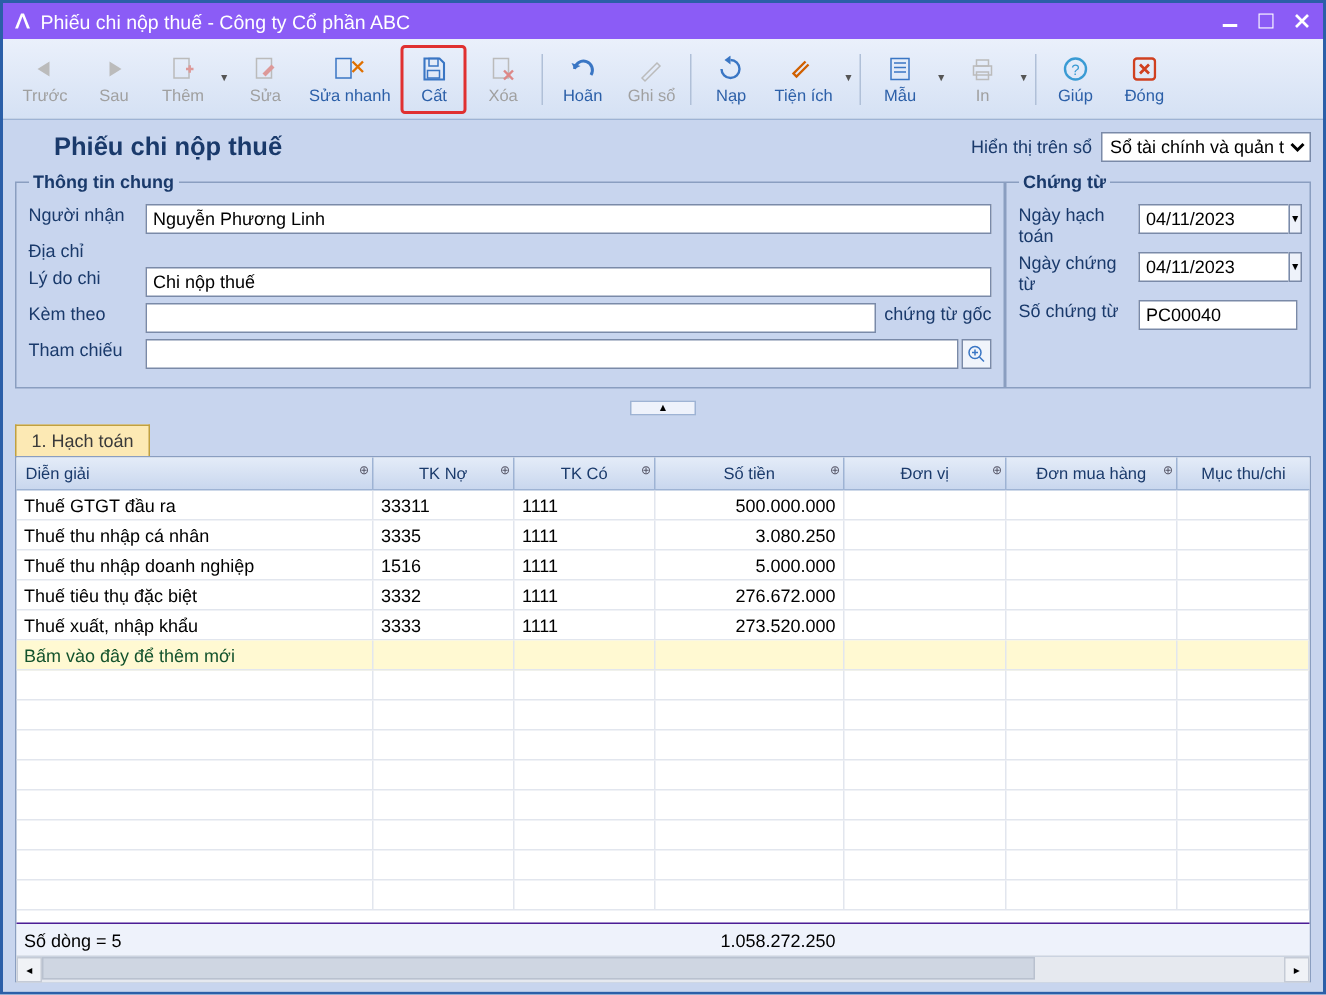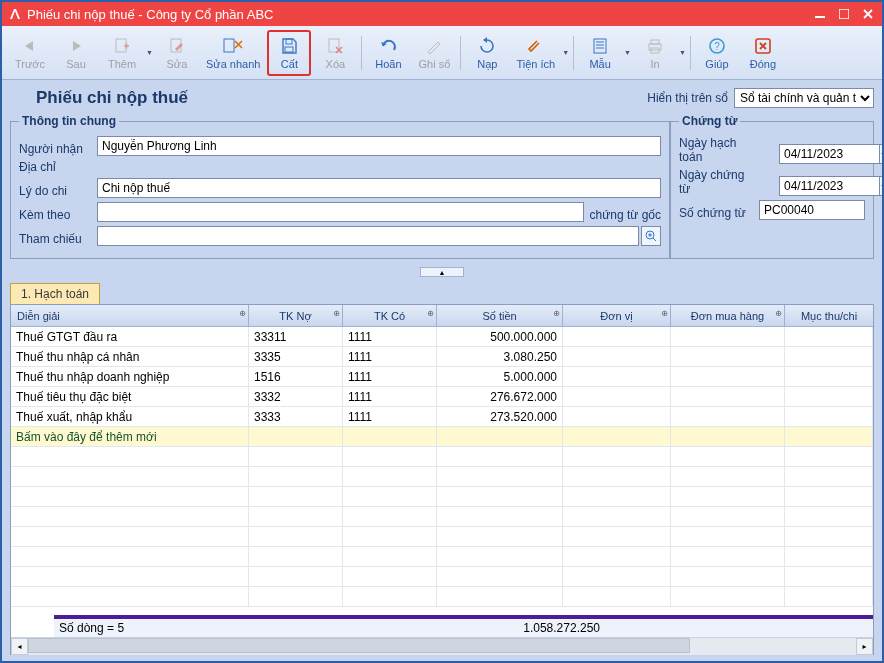--- a/index.html
+++ b/index.html
@@ -1,18 +1,18 @@
 <!DOCTYPE html>
 <html><head>
 <meta charset="utf-8">
 <style>
 * { box-sizing: border-box; margin: 0; padding: 0; }
 body { font-family: Arial, sans-serif; font-size: 12px; background: #fff; width: 884px; height: 663px; overflow: hidden; border: 2px solid #2b5fa8; }
 
-.titlebar { background: #ef4444; color: #fff; display: flex; align-items: center; height: 24px; padding: 0 6px; }
+.titlebar { background: #8b5cf6; color: #fff; display: flex; align-items: center; height: 24px; padding: 0 6px; }
 .titlebar .title-icon { width: 14px; height: 14px; margin-right: 5px; }
 .titlebar .title { flex: 1; font-size: 13px; }
 .titlebar .win-btns { display: flex; gap: 8px; }
 .titlebar .win-btn { width: 16px; height: 16px; display: flex; align-items: center; justify-content: center; color: #fff; cursor: pointer; }
 
 .toolbar { background: linear-gradient(#eaf0fb, #d5e1f4); border-bottom: 1px solid #9eb3d4; display: flex; align-items: center; height: 54px; padding: 0 6px; gap: 2px; }
 .tb-btn { display: flex; flex-direction: column; align-items: center; justify-content: center; min-width: 44px; height: 46px; padding: 2px 4px; border: 1px solid transparent; border-radius: 3px; color: #2b5fa8; cursor: pointer; }
 .tb-btn.disabled { color: #a0a0a0; cursor: default; }
 .tb-btn.highlight { border: 2px solid #e03030; }
 .tb-icon { width: 22px; height: 22px; margin-bottom: 1px; display: flex; align-items: center; justify-content: center; }
@@ -30,29 +30,29 @@
 .header-right select { font-size: 12px; padding: 1px; border: 1px solid #7a8aa8; background: #fff; width: 140px; }
 
 .form-row { display: flex; margin-bottom: 6px; }
 
 fieldset { border: 1px solid #8a9ec0; padding: 8px; }
 fieldset legend { color: #1a3a6b; font-weight: bold; font-size: 12px; padding: 0 3px; }
 
 .fs-general { flex: 1; }
 .fs-voucher { width: 200px; }
 
-.fld { display: flex; align-items: flex-end; margin-bottom: 4px; }
+.fld { display: flex; align-items: flex-start; margin-bottom: 4px; }
 .fld label { width: 78px; color: #1a3a6b; }
 .fld input { flex: 1; border: 1px solid #7a8aa8; padding: 2px 4px; font-size: 12px; background: #fff; height: 20px; }
 .fld .suffix { margin-left: 6px; color: #1a3a6b; }
 .fld .zoom-btn { width: 20px; height: 20px; border: 1px solid #7a8aa8; background: #f0f4fb; display: flex; align-items: center; justify-content: center; cursor: pointer; margin-left: 2px; }
 .fs-voucher .fld label { width: 80px; }
 .fs-voucher .fld input { width: 100px; flex: none; }
 .date-combo { display: flex; width: 106px; }
-.date-combo input { flex: 1; border-right: none; margin-left: 20px; }
+.date-combo input { flex: 1; border-right: none; }
 .date-combo .dd { width: 16px; height: 20px; border: 1px solid #7a8aa8; background: #eef2fa; display: flex; align-items: center; justify-content: center; font-size: 7px; cursor: pointer; }
 
 .collapse-bar { height: 14px; display: flex; align-items: center; justify-content: center; margin-bottom: 4px; }
 .collapse-handle { width: 44px; height: 10px; background: #eef2fb; border: 1px solid #9eb3d4; display: flex; align-items: center; justify-content: center; font-size: 7px; cursor: pointer; }
 
 .tabs { display: flex; }
 .tab { background: #fce9b4; border: 1px solid #c0a040; border-bottom: none; padding: 3px 10px; font-size: 12px; color: #3a3a3a; cursor: pointer; }
 
 .grid-wrap { flex: 1; display: flex; flex-direction: column; border: 1px solid #8a9ec0; background: #fff; min-height: 0; }
 .grid-header { display: flex; background: linear-gradient(#e4ecf8, #c9d7ee); border-bottom: 1px solid #9eb3d4; height: 22px; }
@@ -68,21 +68,21 @@
 
 .grid-body { flex: 1; overflow: hidden; }
 .gr { display: flex; height: 20px; border-bottom: 1px solid #e2e6ee; }
 .gr:nth-child(even) { }
 .gc { border-right: 1px solid #e2e6ee; display: flex; align-items: center; padding: 0 5px; font-size: 12px; overflow: hidden; }
 .gc.r { justify-content: flex-end; }
 .gr.new { background: #fff9d2; color: #14532d; }
 .gr.empty { }
 .gr.empty .gc { }
 
-.grid-footer { display: flex; background: #eef2fb; border-top: 4px solid #4c1d95; height: 22px; margin-left: 43px; }
+.grid-footer { display: flex; background: #eef2fb; border-top: 1px solid #4c1d95; height: 22px; }
 .gf-cell { border-right: 1px solid transparent; display: flex; align-items: center; padding: 0 5px; font-size: 12px; }
 .gf-cell.r { justify-content: flex-end; }
 
 .hscroll { height: 17px; background: #e6e9ef; display: flex; align-items: center; border-top: 1px solid #cbd3e0; }
 .hscroll .arr { width: 17px; height: 17px; background: #f0f2f6; border: 1px solid #c5cbd6; display: flex; align-items: center; justify-content: center; font-size: 8px; cursor: pointer; }
 .hscroll .track { flex: 1; height: 17px; background: #e6e9ef; position: relative; }
 .hscroll .thumb { position: absolute; left: 0; top: 0; height: 15px; width: 80%; background: #cfd6e2; border: 1px solid #b9c1cf; }
 
 svg.ico { display: block; }
 </style>

